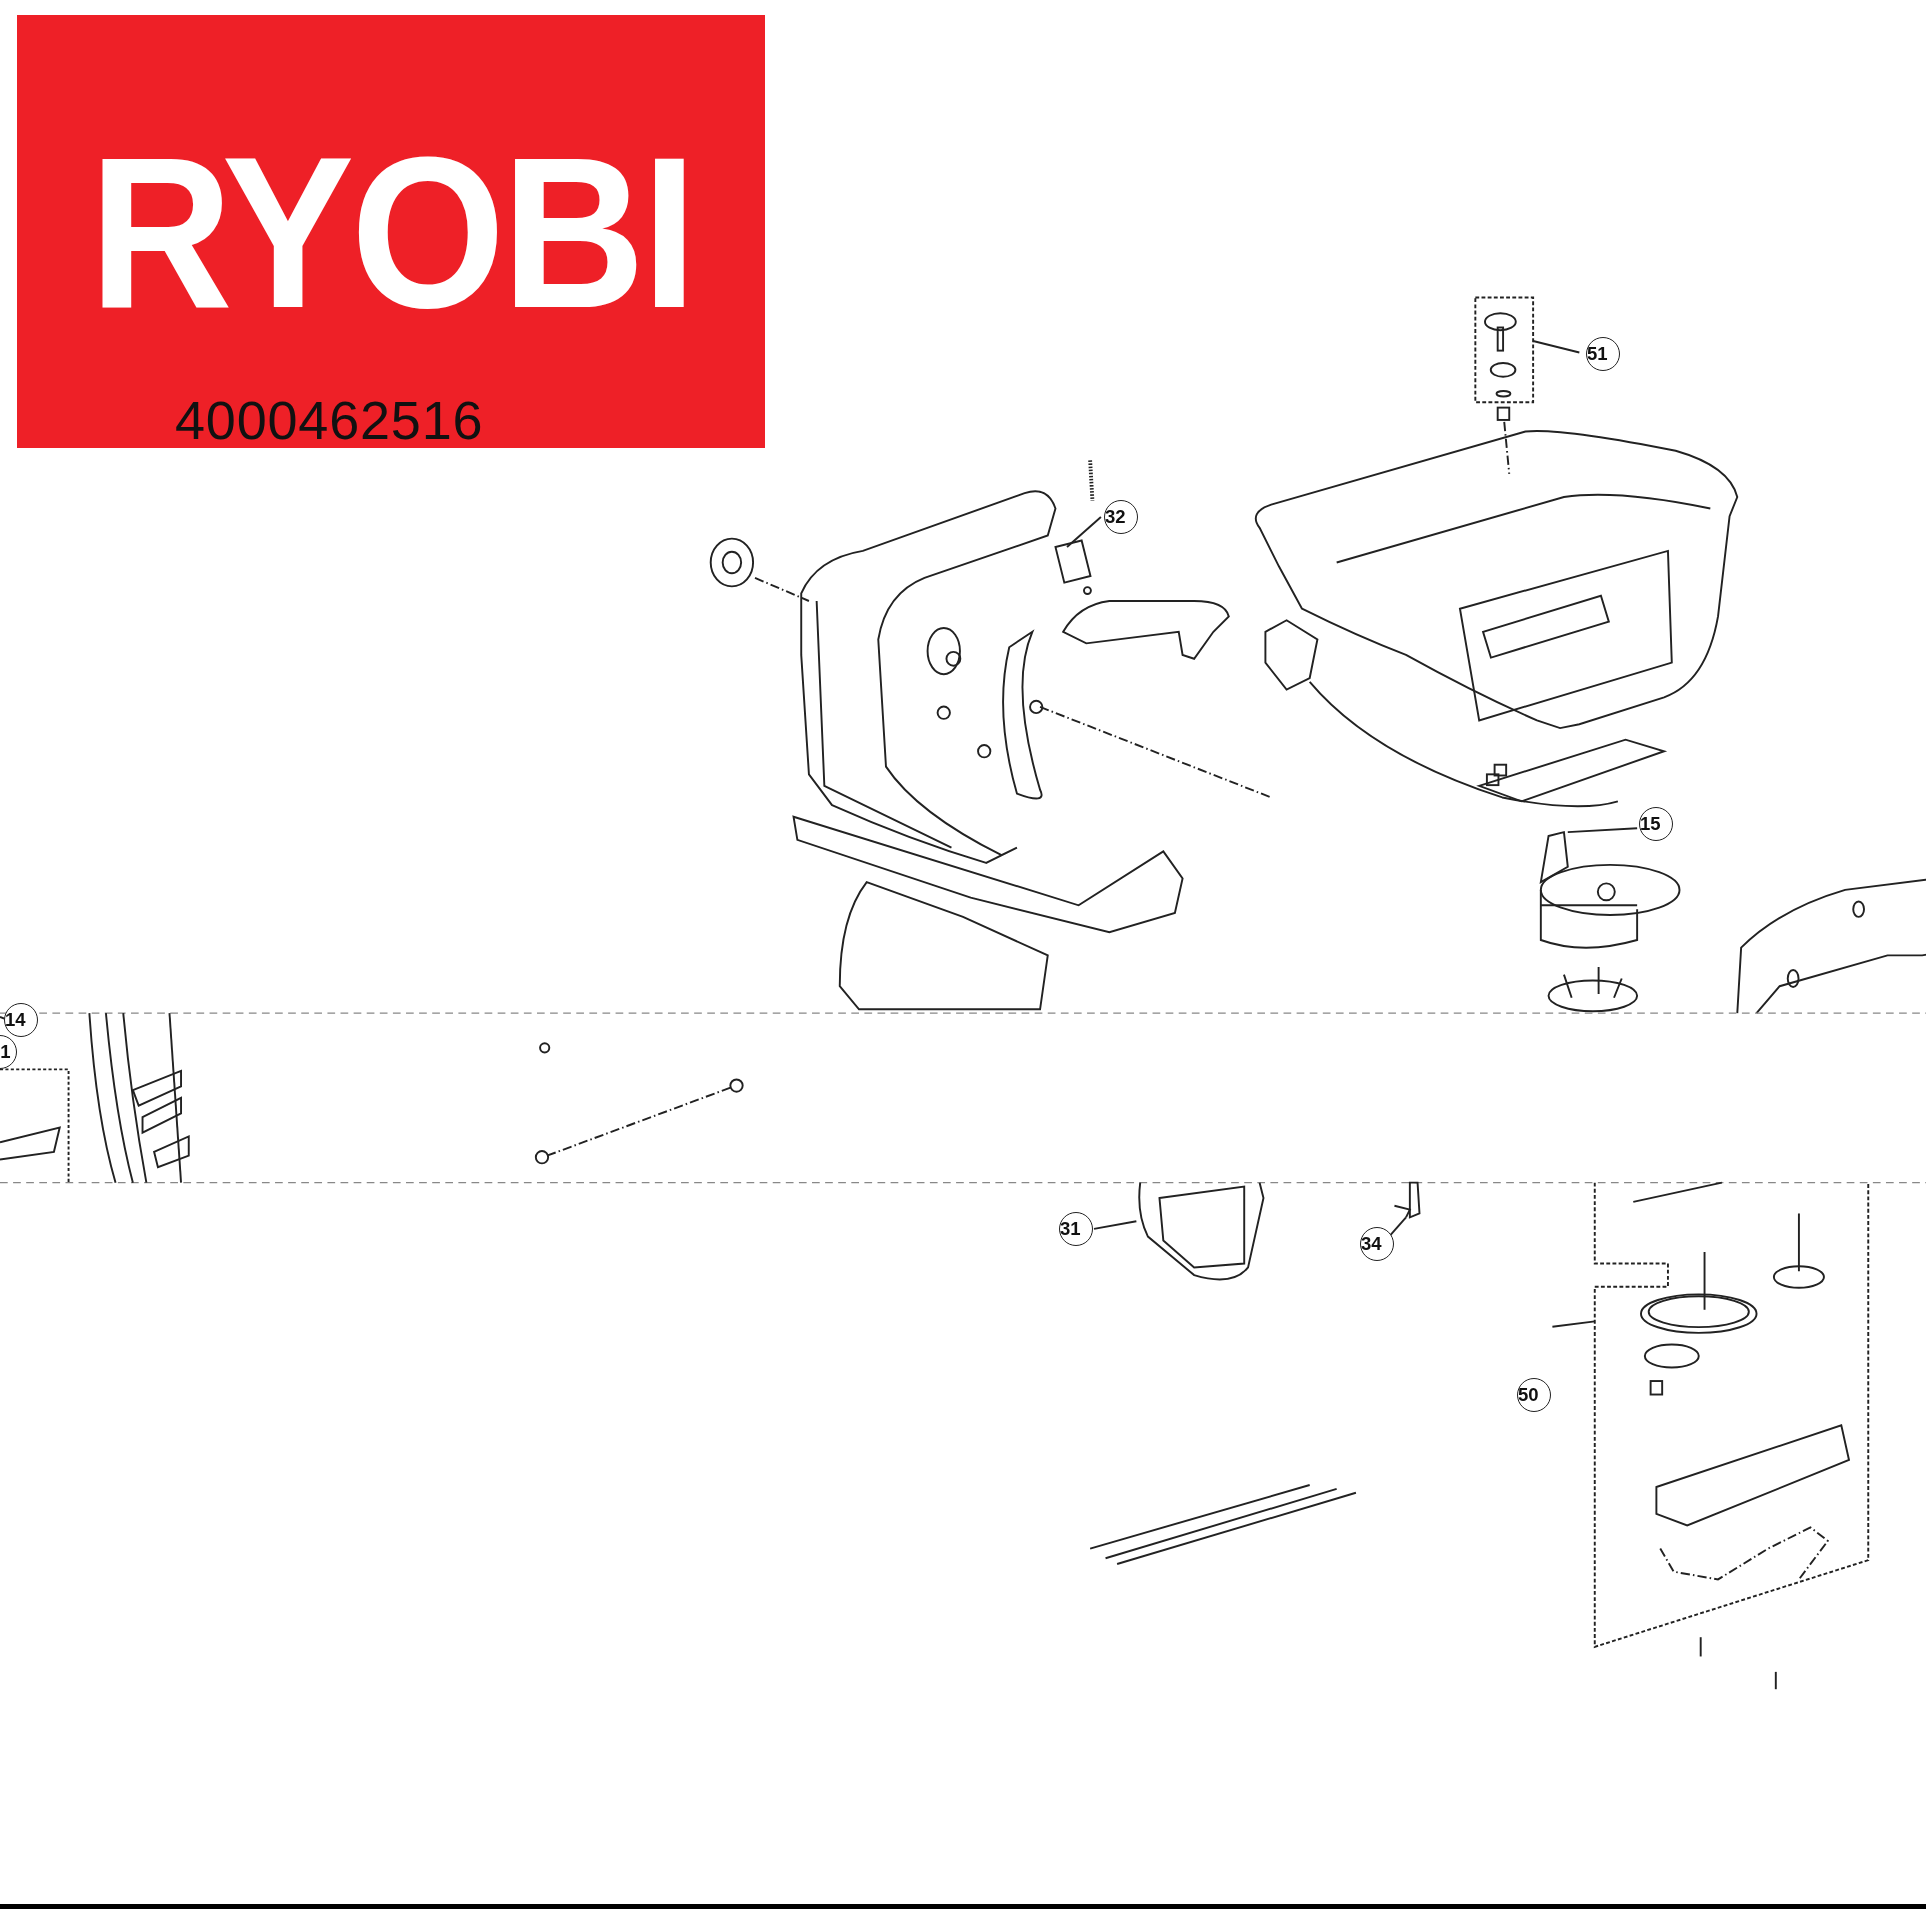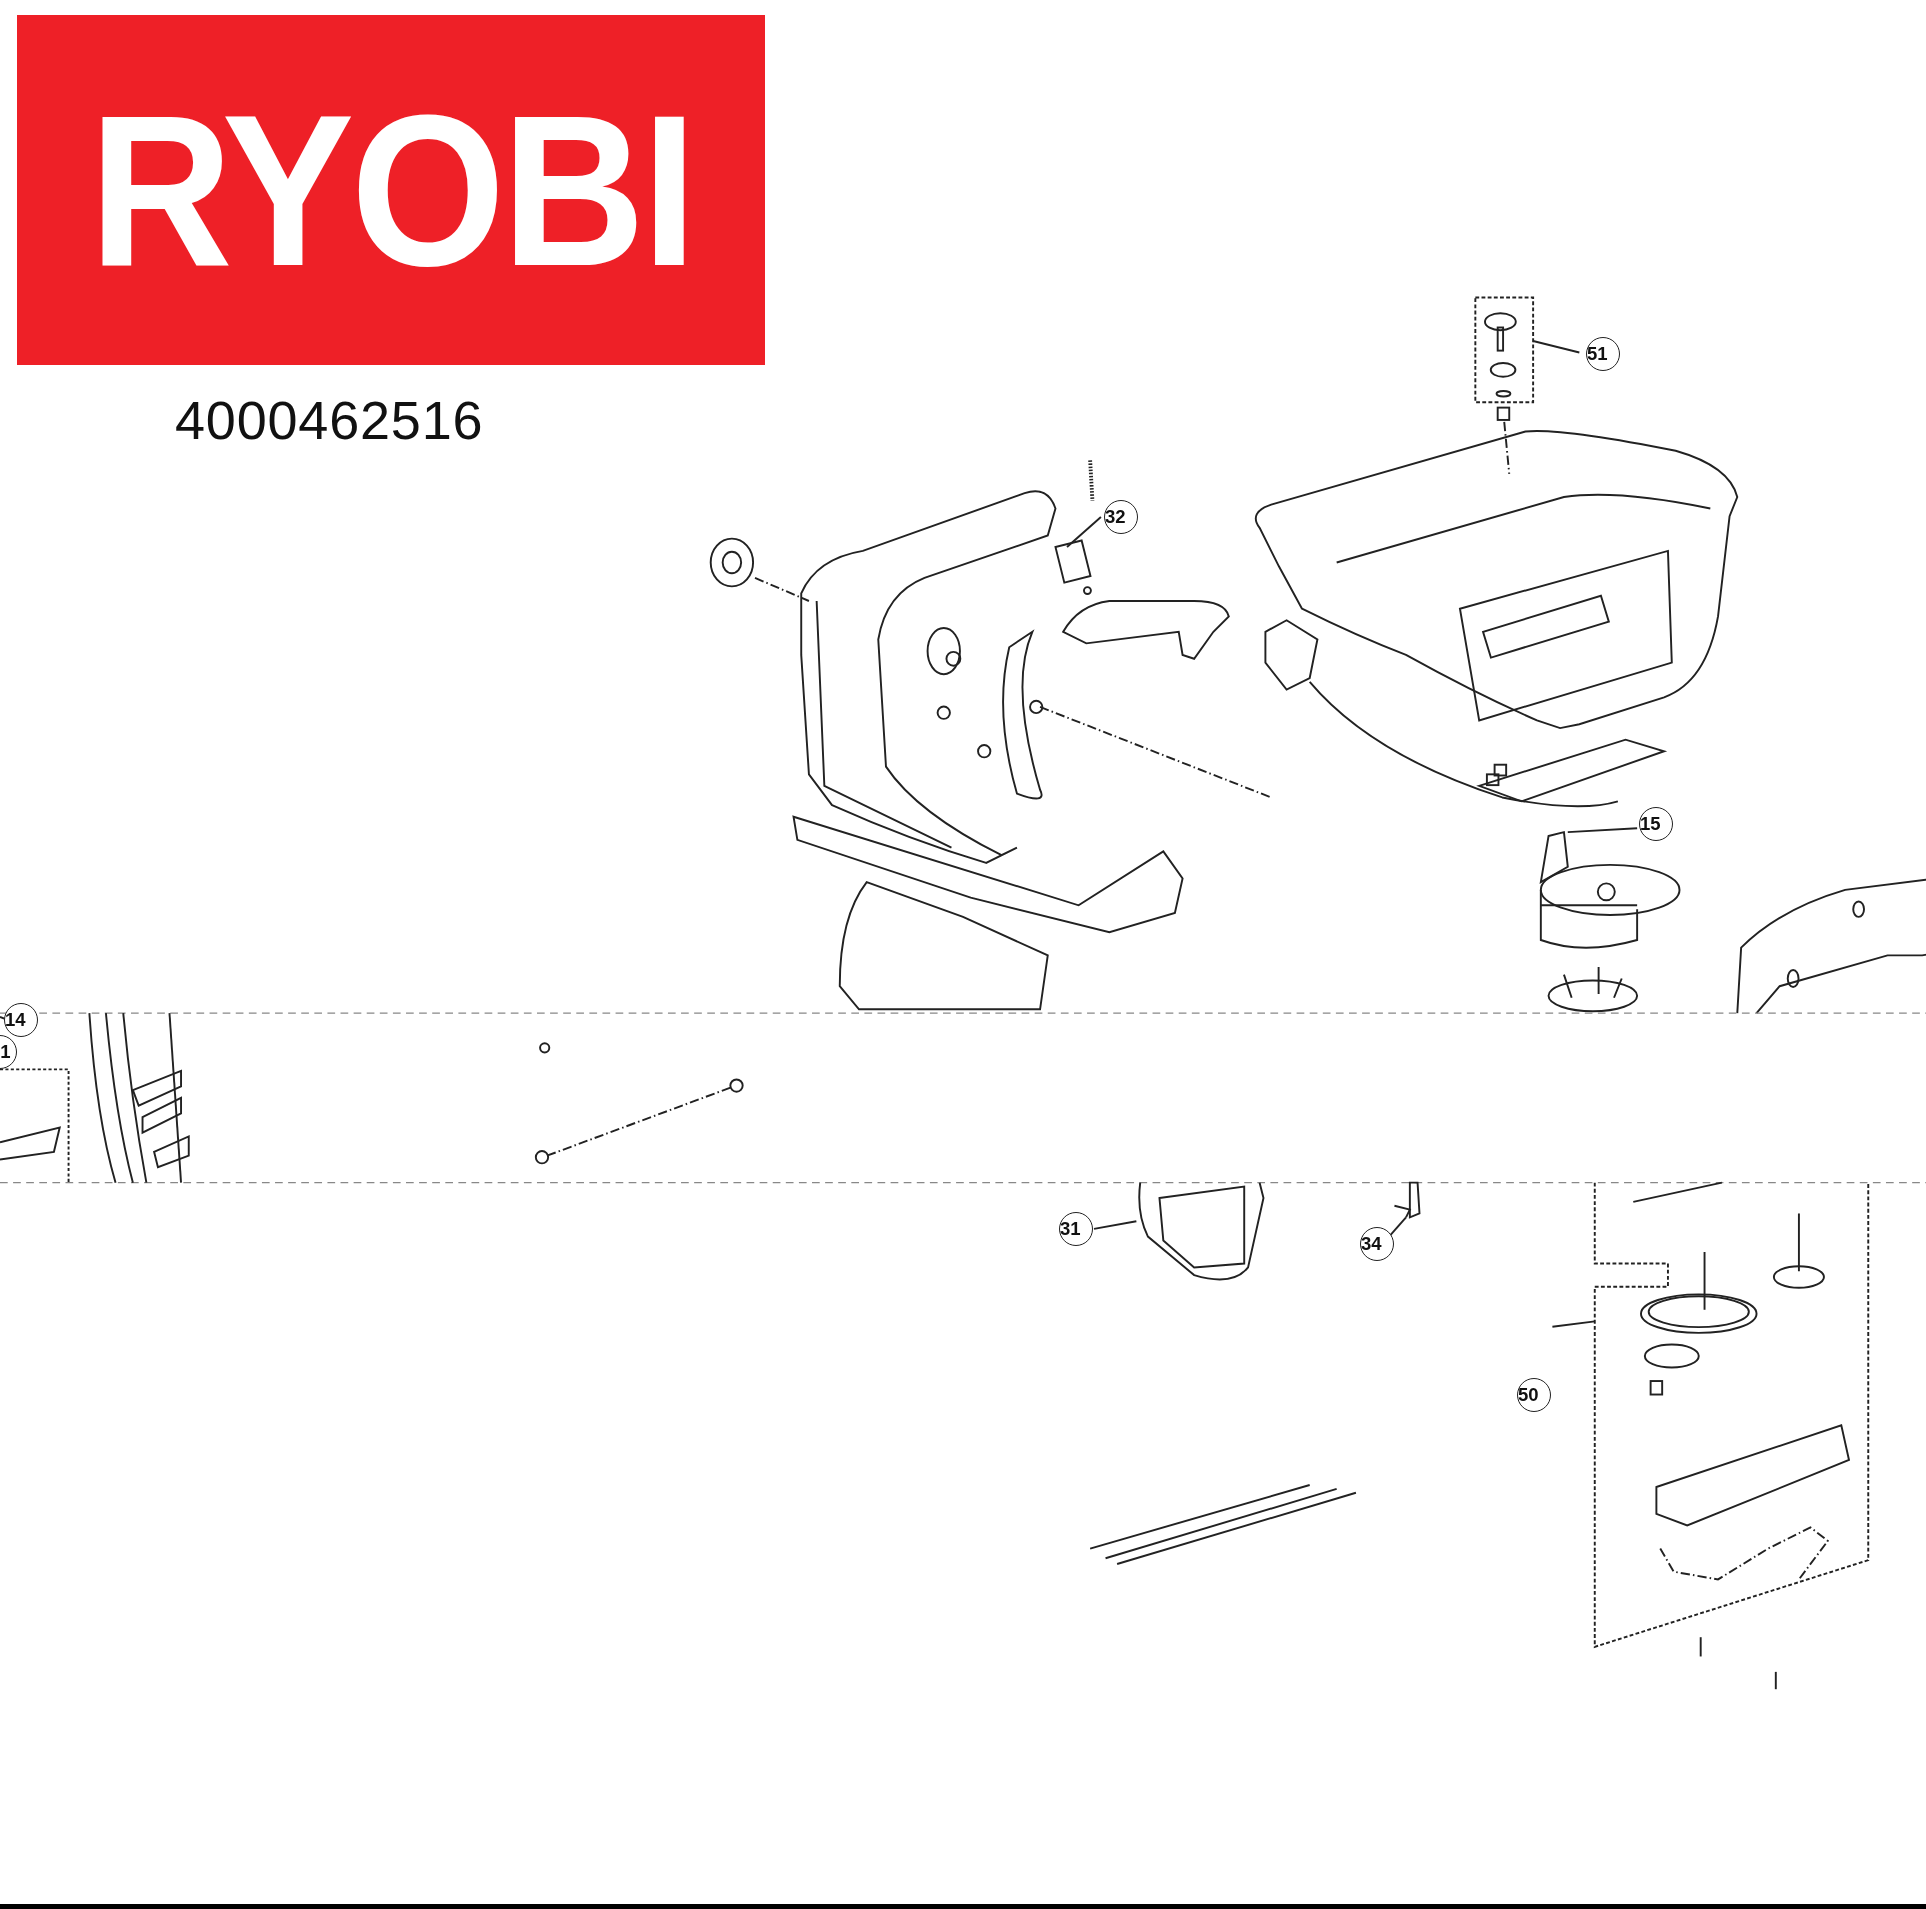--- a/index.html
+++ b/index.html
@@ -1,17 +1,17 @@
 <!DOCTYPE html>
 <html style="font-size:6.2px"><head>
 <meta charset="utf-8">
 <style>
   html, body { margin:0; padding:0; background:#ffffff; }
   body { width:2703px; height:1910px; position:relative; overflow:hidden; font-family:"Liberation Sans", sans-serif; }
-  .logo { position:absolute; left:17px; top:15.4px; width:748px; height:350px; background:#ee2027; display:flex; align-items:center; justify-content:center; }
+  .logo { position:absolute; left:17px; top:15.4px; width:748px; height:433px; background:#ee2027; display:flex; align-items:center; justify-content:center; }
   .logo-text { color:#ffffff; font-family:"Liberation Sans", sans-serif; font-weight:bold; font-size:216px; letter-spacing:-3.9px; line-height:1; transform:scaleX(0.92); }
   .partno { position:absolute; left:175px; top:393px; font-family:"Liberation Sans", sans-serif; font-size:54px; color:#111; line-height:1; letter-spacing:0.8px; }
   svg.drawing { position:absolute; left:0; top:0; width:2703px; height:1910px; }
   .callout { position:absolute; width:34px; height:34px; border:1.2px solid #222; border-radius:50%; background:#fff; display:flex; align-items:center; justify-content:flex-start; font-family:"Liberation Sans", sans-serif; font-weight:bold; font-size:18.5px; color:#111; box-sizing:border-box; }
   .bottom-bar { position:absolute; left:0; top:1904px; width:2703px; height:5.8px; background:#000; }
 </style>
 </head>
 <body>
 
 <div class="logo">

